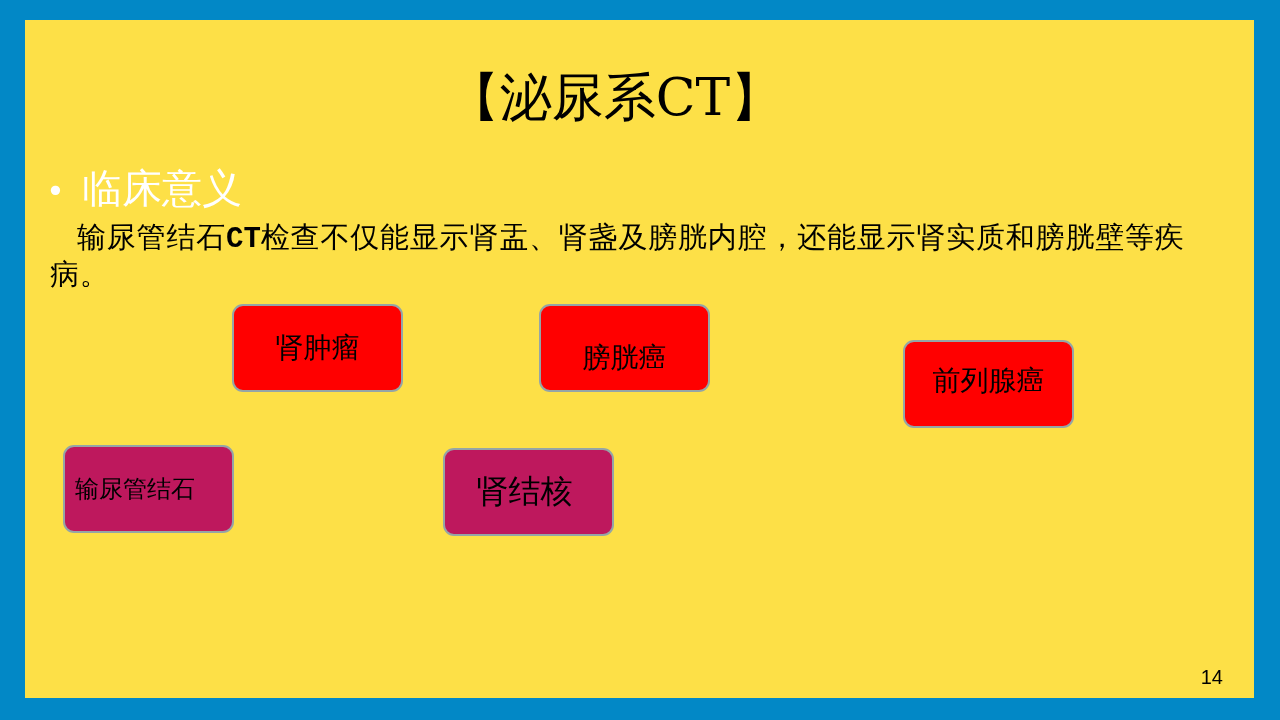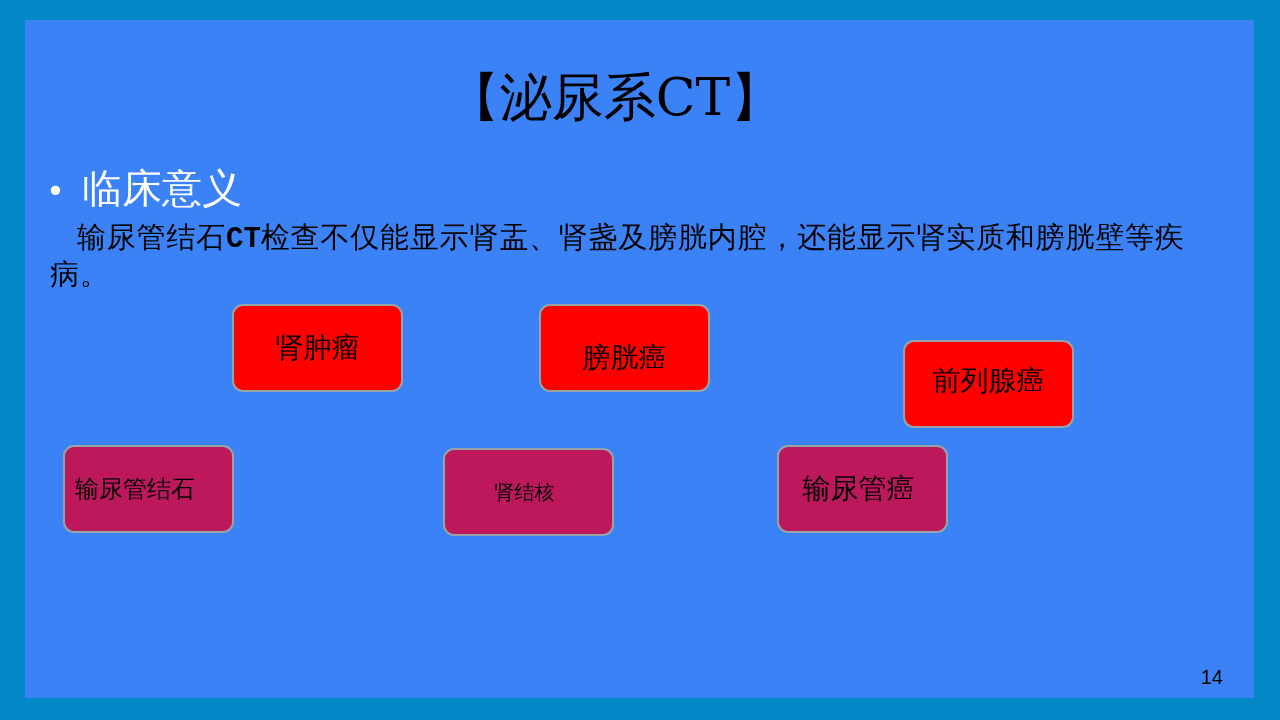--- a/index.html
+++ b/index.html
@@ -15,21 +15,21 @@
       left: 0; top: 0;
       width: 1280px; height: 720px;
       background: #0288C6;
     }
     .slide {
       position: absolute;
       left: 25px;
       top: 20px;
       width: 1229px;
       height: 678px;
-      background: #3b82f6;
+      background: #fde047;
     }
     .title {
       position: absolute;
       left: 0;
       top: 62px;
       width: 1280px;
       text-align: center;
       font-family: "DejaVu Serif", "Liberation Serif", serif;
       font-size: 52px;
       line-height: 70px;
@@ -117,18 +117,15 @@
     <span style="font-size:28px; margin-top:20px;">膀胱癌</span>
   </div>
   <div class="box red" style="left:903px; top:304px;margin-top:36px;">
     <span style="font-size:28px; margin-top:-6px;">前列腺癌</span>
   </div>
 
   <div class="box yellow" style="left:63px; top:445px; justify-content:flex-start;">
     <span style="font-size:24px; margin-left:10px;">输尿管结石</span>
   </div>
   <div class="box yellow" style="left:443px; top:448px;">
-    <span style="font-size:20px; margin-right:8px;">肾结核</span>
-  </div>
-  <div class="box yellow" style="left:777px; top:445px;">
-    <span style="font-size:28px; margin-right:8px;">输尿管癌</span>
+    <span style="font-size:32px; margin-right:8px;">肾结核</span>
   </div>
 </div>
 
 </body></html>

